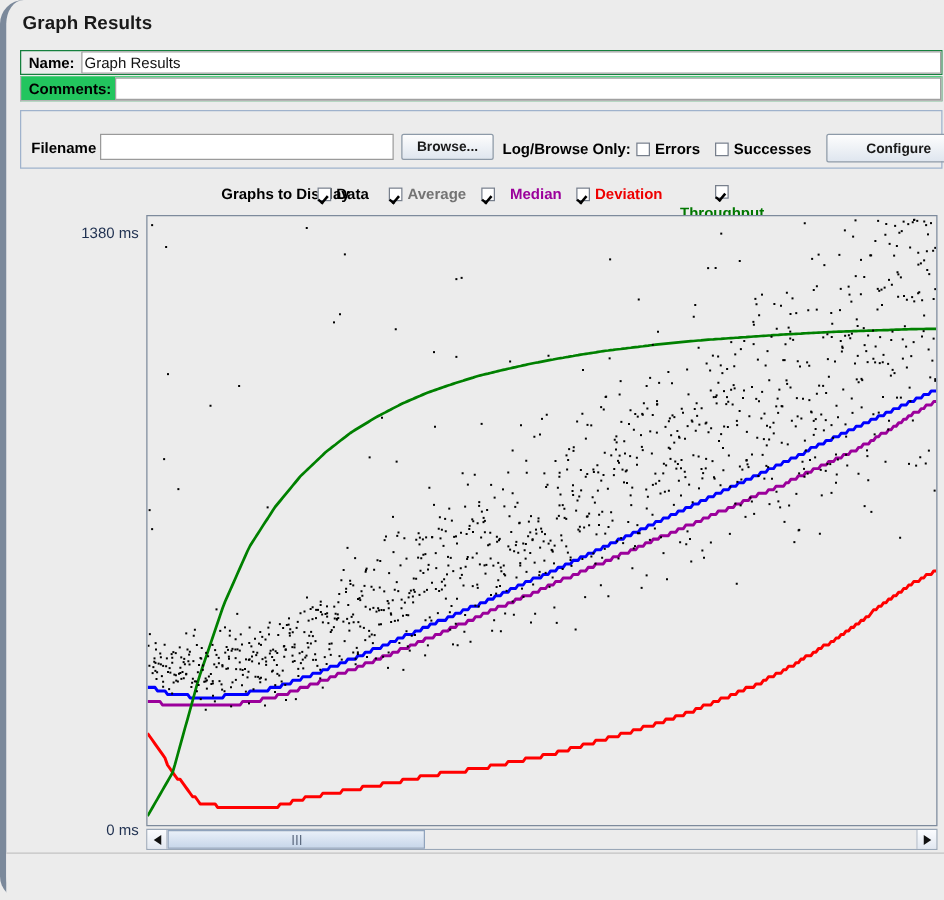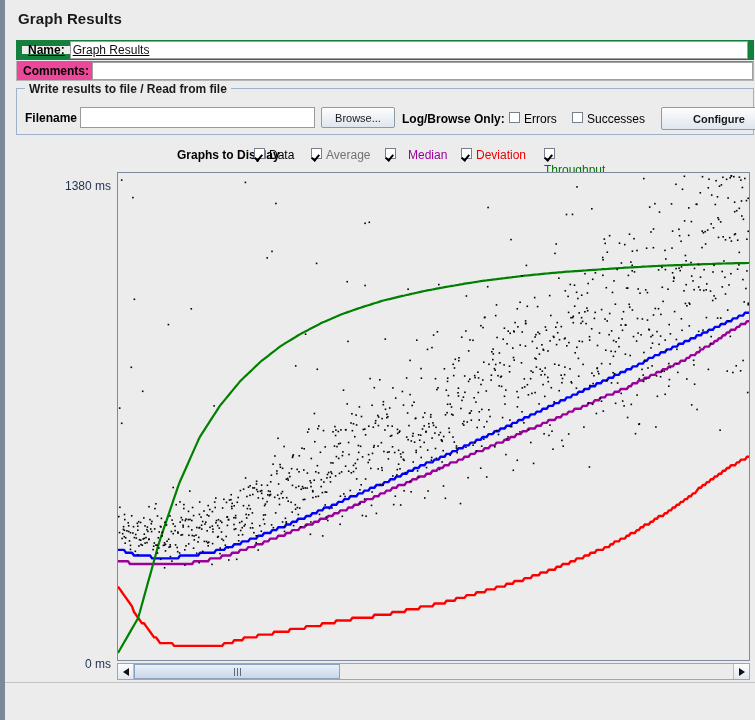--- a/index.html
+++ b/index.html
@@ -7,43 +7,44 @@
     width:755px;height:720px;overflow:hidden;
     background:#ececec;
     font-family:"Liberation Sans", sans-serif;
     font-size:12px;color:#000;
   }
   .window{
     position:absolute;left:0;top:0;width:755px;height:720px;
     background:#ececec;
     border-left:5px solid #7b899b;
     box-sizing:border-box;
+    border-radius:19px;
   }
   .title{
     position:absolute;left:13px;top:10px;
     font-size:15px;font-weight:bold;color:#1a1a1a;
     letter-spacing:0.1px;
   }
   
   .namerow{
     position:absolute;left:11px;top:40px;width:738px;height:20px;
-    background:#ececec;border:6px solid #15803d;box-sizing:border-box;
-    display:flex;align-items:center;text-decoration:underline;
+    background:#ececec;border:1px solid #15803d;box-sizing:border-box;
+    display:flex;align-items:center;
   }
   .namerow .lbl{
     font-weight:bold;font-size:12px;padding-left:6px;padding-right:5px;white-space:nowrap;
   }
   .namefield{
     flex:1;height:18px;background:#ffffff;border:1px solid #a0a0a0;
     box-sizing:border-box;display:flex;align-items:center;
     font-size:12px;padding-left:2px;color:#111;
   }
   .commentsrow{
     position:absolute;left:11px;top:61px;width:738px;height:20px;
-    background:#ec4899;border:1px solid #b4b4b4;border-top:none;box-sizing:border-box;
+    background:#22c55e;border:1px solid #b4b4b4;border-top:none;box-sizing:border-box;
     display:flex;align-items:center;
   }
   .commentsrow .lbl{
     font-weight:bold;font-size:12px;padding-left:6px;padding-right:3px;white-space:nowrap;
   }
   .commentsfield{
     flex:1;height:18px;background:#ffffff;border:1px solid #a0a0a0;
     box-sizing:border-box;
   }
   
@@ -62,35 +63,35 @@
     position:absolute;left:75px;top:107px;width:235px;height:21px;
     background:#fff;border:1px solid #9a9a9a;box-sizing:border-box;
   }
   .btn{
     background:linear-gradient(#fdfdfd,#dfe6ef);
     border:1px solid #8d9aa8;border-radius:2px;
     font-size:11px;font-weight:bold;color:#1a1a1a;
     display:flex;align-items:center;justify-content:center;
     box-sizing:border-box;cursor:default;
   }
-  .browsebtn{position:absolute;left:316px;top:107px;width:74px;height:21px;font-weight:normal;}
+  .browsebtn{position:absolute;left:316px;top:107px;width:74px;height:21px;font-weight:bold;}
   .logonly{
     position:absolute;left:397px;top:112px;font-size:12px;font-weight:bold;
   }
   .cb{
     width:11px;height:11px;background:#ffffff;border:1px solid #777f8c;
     box-sizing:border-box;display:inline-block;position:relative;
     vertical-align:middle;
   }
   .cb.checked:after{
     content:"";position:absolute;left:1px;top:4px;width:3px;height:6px;
     border-right:2px solid #000;border-bottom:2px solid #000;
     transform:rotate(40deg);
   }
-  .cbwrap{position:absolute;display:flex;gap:4px;font-size:12px;font-weight:normal;}
+  .cbwrap{position:absolute;display:flex;align-items:center;gap:4px;font-size:12px;font-weight:bold;}
   #cb-errors{left:504px;top:112px;}
   #cb-successes{left:567px;top:112px;}
   .configbtn{position:absolute;left:656px;top:107px;width:116px;height:23px;text-align:center;}
   
   .gtd-label{position:absolute;left:172px;top:148px;font-size:12px;font-weight:bold;}
   #gd-data{left:249px;top:148px;color:#000000;}
   #gd-average{left:306px;top:148px;color:#737373;}
   #gd-median{left:380px;top:148px;color:#9b009b;gap:12px;}
   #gd-deviation{left:456px;top:148px;color:#ee0000;}
   #gd-throughput{left:539px;top:148px;color:#007700;flex-direction:column;}
@@ -148,21 +149,20 @@
     <span class="lbl">Name:</span>
     <div class="namefield">Graph Results</div>
   </div>
 
   <div class="commentsrow">
     <span class="lbl">Comments:</span>
     <div class="commentsfield"></div>
   </div>
 
   <div class="group"></div>
-  <div class="group-title">Write results to file / Read from file</div>
 
   <div class="filelabel">Filename</div>
   <div class="filefield"></div>
   <div class="btn browsebtn">Browse...</div>
 
   <div class="logonly">Log/Browse Only:</div>
 
   <div class="cbwrap" id="cb-errors">
     <span class="cb"></span>
     <span>Errors</span>

